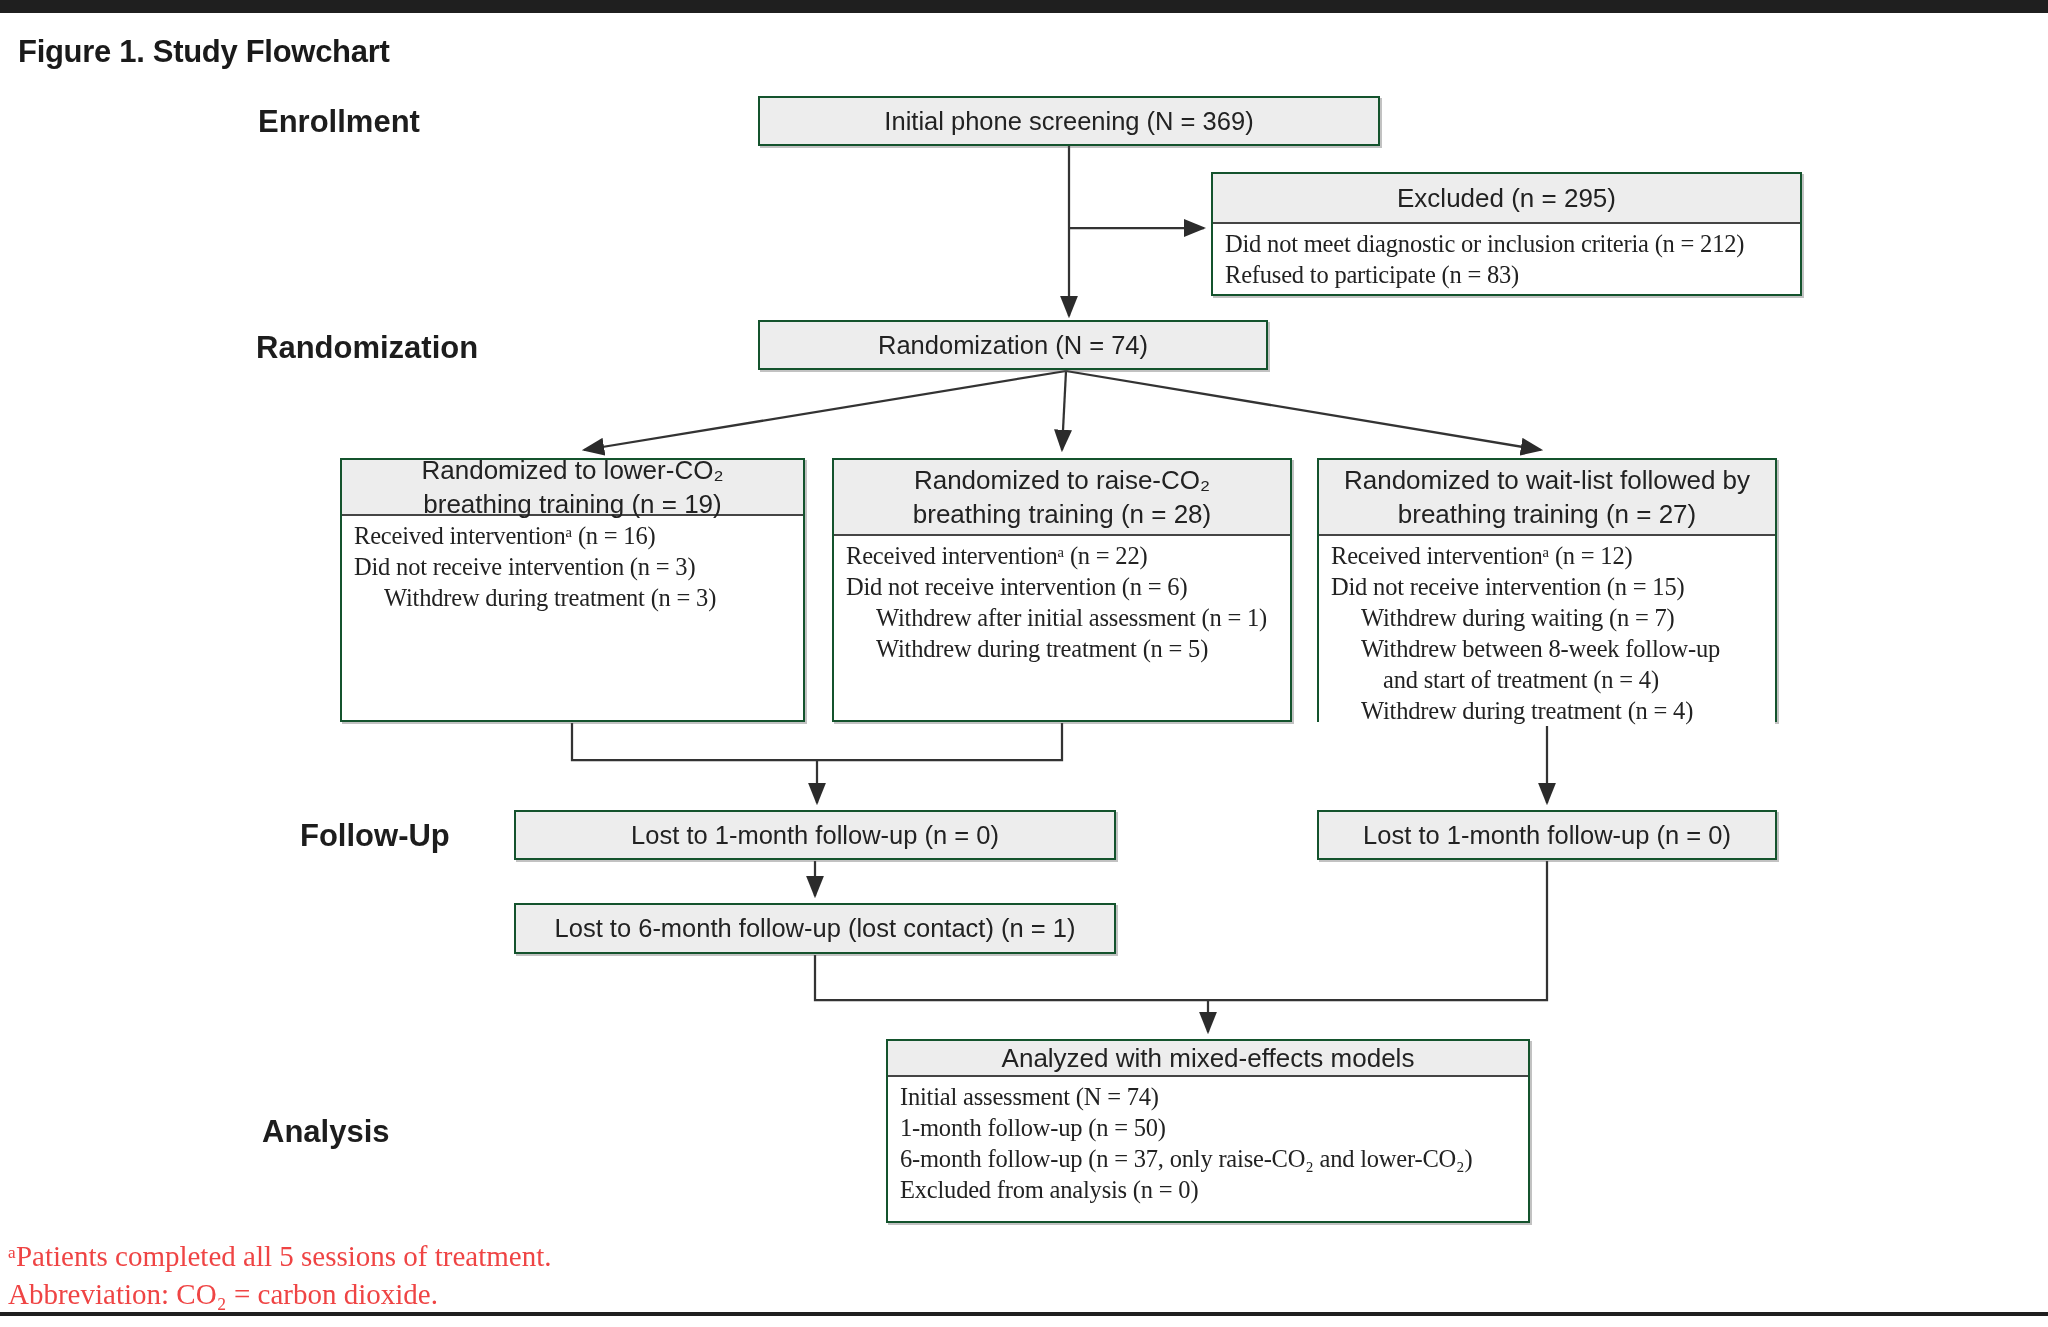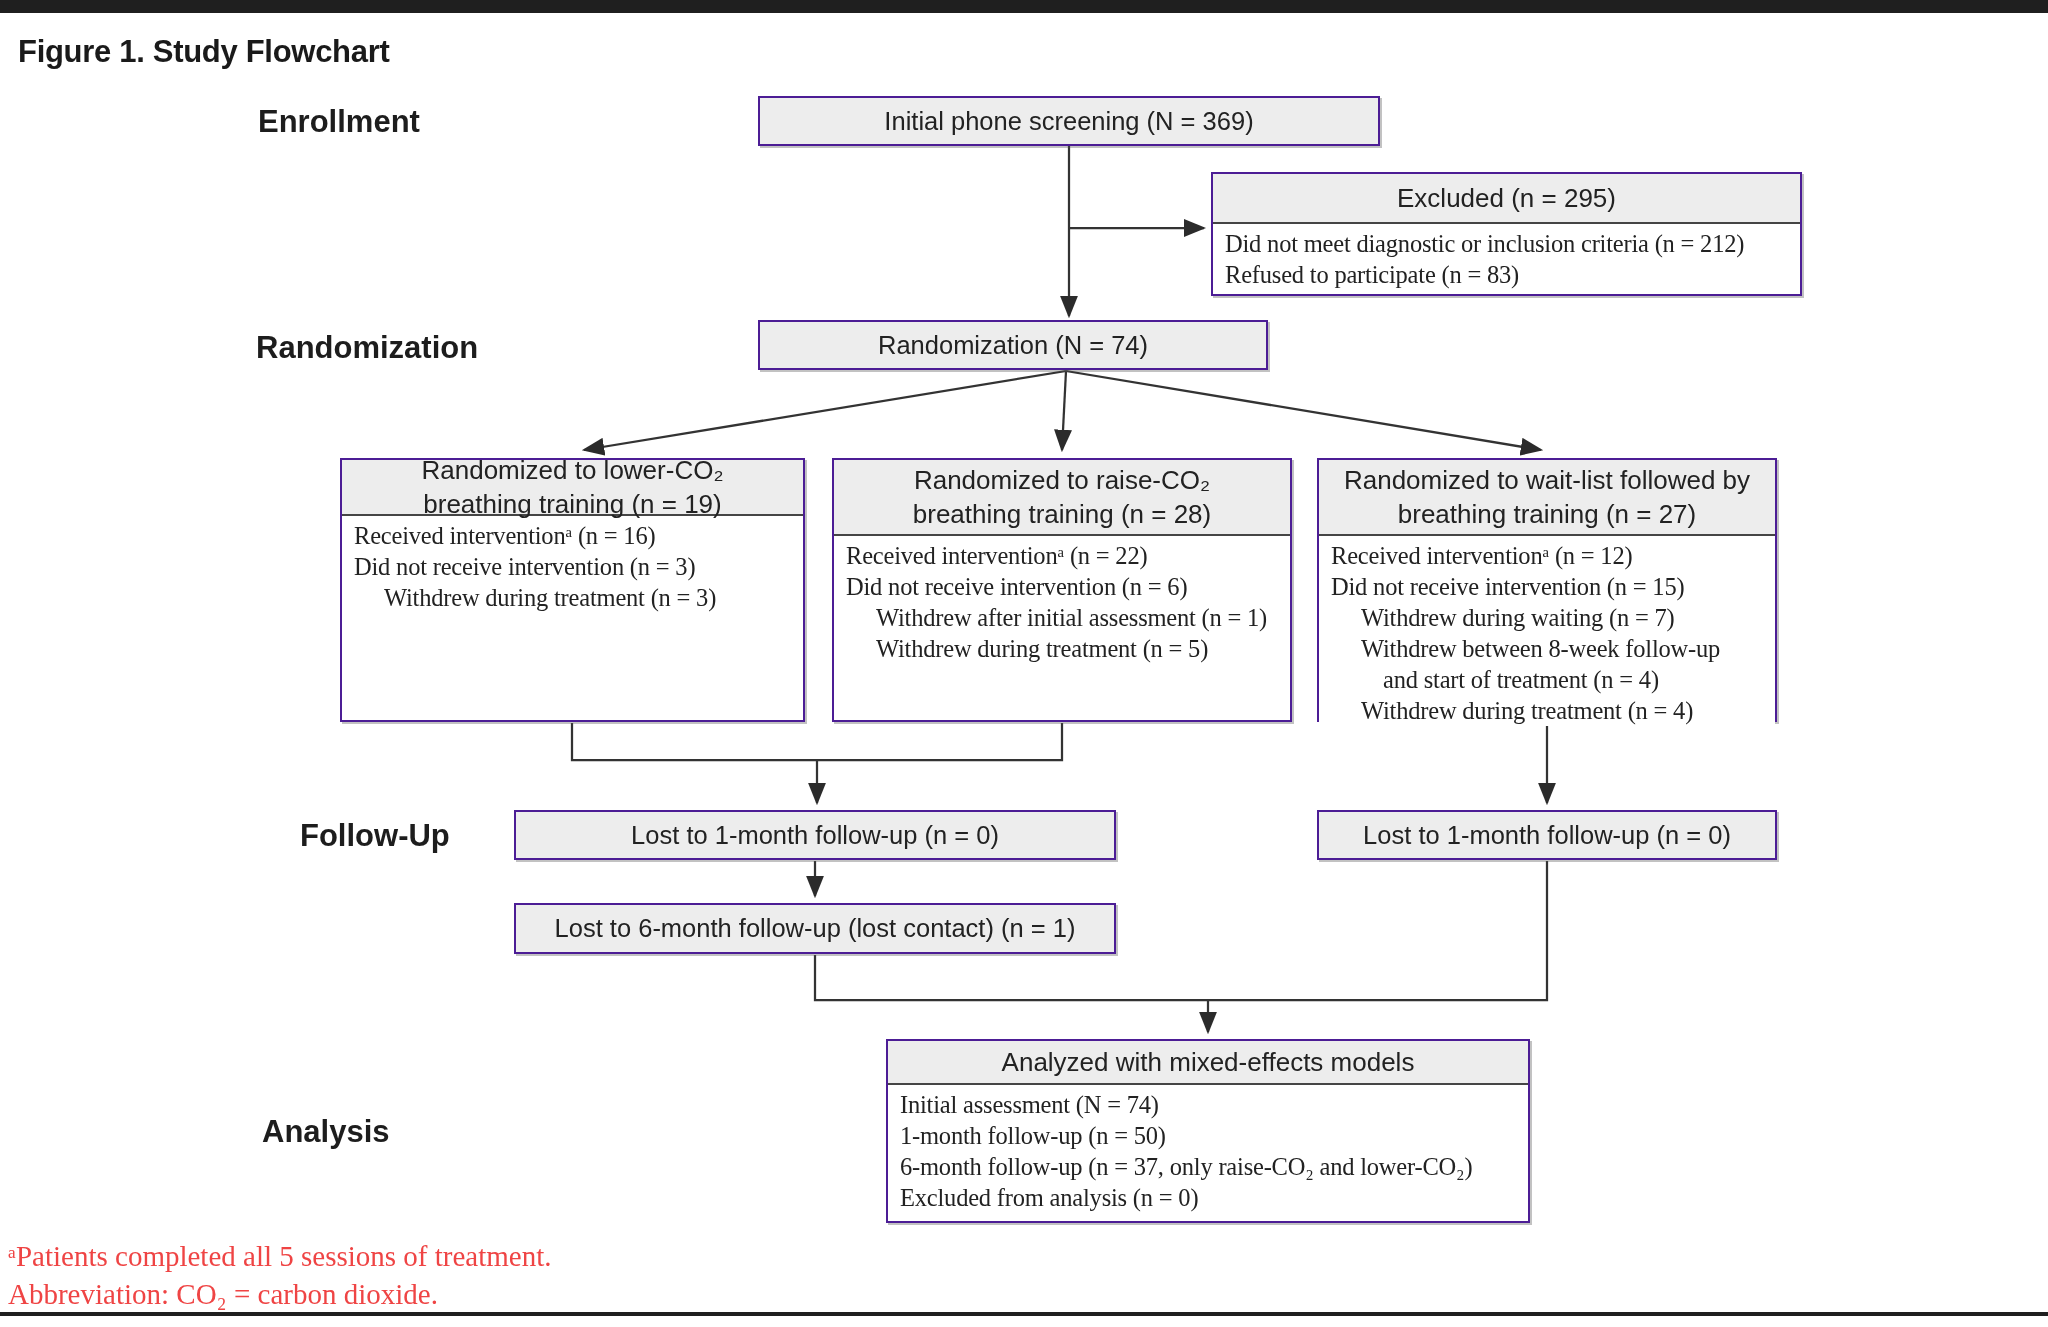--- a/index.html
+++ b/index.html
@@ -4,21 +4,21 @@
 <style>
   html,body{margin:0;padding:0;background:#fff;}
   .figure{position:relative;width:2048px;height:1327px;background:#fff;overflow:hidden;
           font-family:"Liberation Sans","DejaVu Sans",sans-serif;color:#222;}
   .topbar{position:absolute;left:0;top:0;width:2048px;height:13px;background:#1f1f1f;}
   .bottombar{position:absolute;left:0;top:1312px;width:2048px;height:4px;background:#1f1f1f;}
   .title{position:absolute;left:8px;top:24px;margin:10px;font-size:31px;font-weight:bold;color:#1a1a1a;
          letter-spacing:-0.3px;}
   .stage{position:absolute;font-size:31px;font-weight:bold;color:#1d1d1d;}
   svg.connectors{position:absolute;left:0;top:0;z-index:0;}
-  .box{position:absolute;border:2px solid #4c1d95;background:#fff;box-sizing:border-box;z-index:1;
+  .box{position:absolute;border:2px solid #14532d;background:#fff;box-sizing:border-box;z-index:1;
        box-shadow:2px 2px 0 rgba(80,80,80,0.35);}
   .box.simple{display:flex;align-items:center;justify-content:center;background:#ededed;
        font-size:25.5px;white-space:nowrap;}
   .box .hd{background:#ededed;border-bottom:2px solid #454545;display:flex;flex-direction:column;
        align-items:center;justify-content:center;text-align:center;font-size:26px;line-height:34px;
        box-sizing:border-box;white-space:nowrap;}
   .box .bd{padding:4px 12px 0 12px;font-size:24.5px;line-height:31px;background:#fff;
        letter-spacing:-0.2px;white-space:nowrap;font-family:Liberation Serif, serif;}
   .ind1{padding-left:30px;}
   .ind2{padding-left:52px;}
@@ -121,21 +121,21 @@
 
   <div class="box simple" style="left:1317px;top:810px;width:460px;height:50px">
     <span>Lost to 1-month follow-up (n = 0)</span>
   </div>
 
   <div class="box simple" style="left:514px;top:903px;width:602px;height:51px">
     <span>Lost to 6-month follow-up (lost contact) (n = 1)</span>
   </div>
 
   <div class="box" style="left:886px;top:1039px;width:644px;height:184px">
-    <div class="hd" style="height:44px">Analyzed with mixed-effects models</div>
+    <div class="hd" style="height:36px">Analyzed with mixed-effects models</div>
     <div class="bd">
       <div>Initial assessment (N = 74)</div>
       <div>1-month follow-up (n = 50)</div>
       <div>6-month follow-up (n = 37, only raise-CO₂ and lower-CO₂)</div>
       <div>Excluded from analysis (n = 0)</div>
     </div>
   </div>
 
   <div class="footnote" style="top:1240px">ᵃPatients completed all 5 sessions of treatment.</div>
   <div class="footnote" style="top:1278px">Abbreviation: CO₂ = carbon dioxide.</div>

